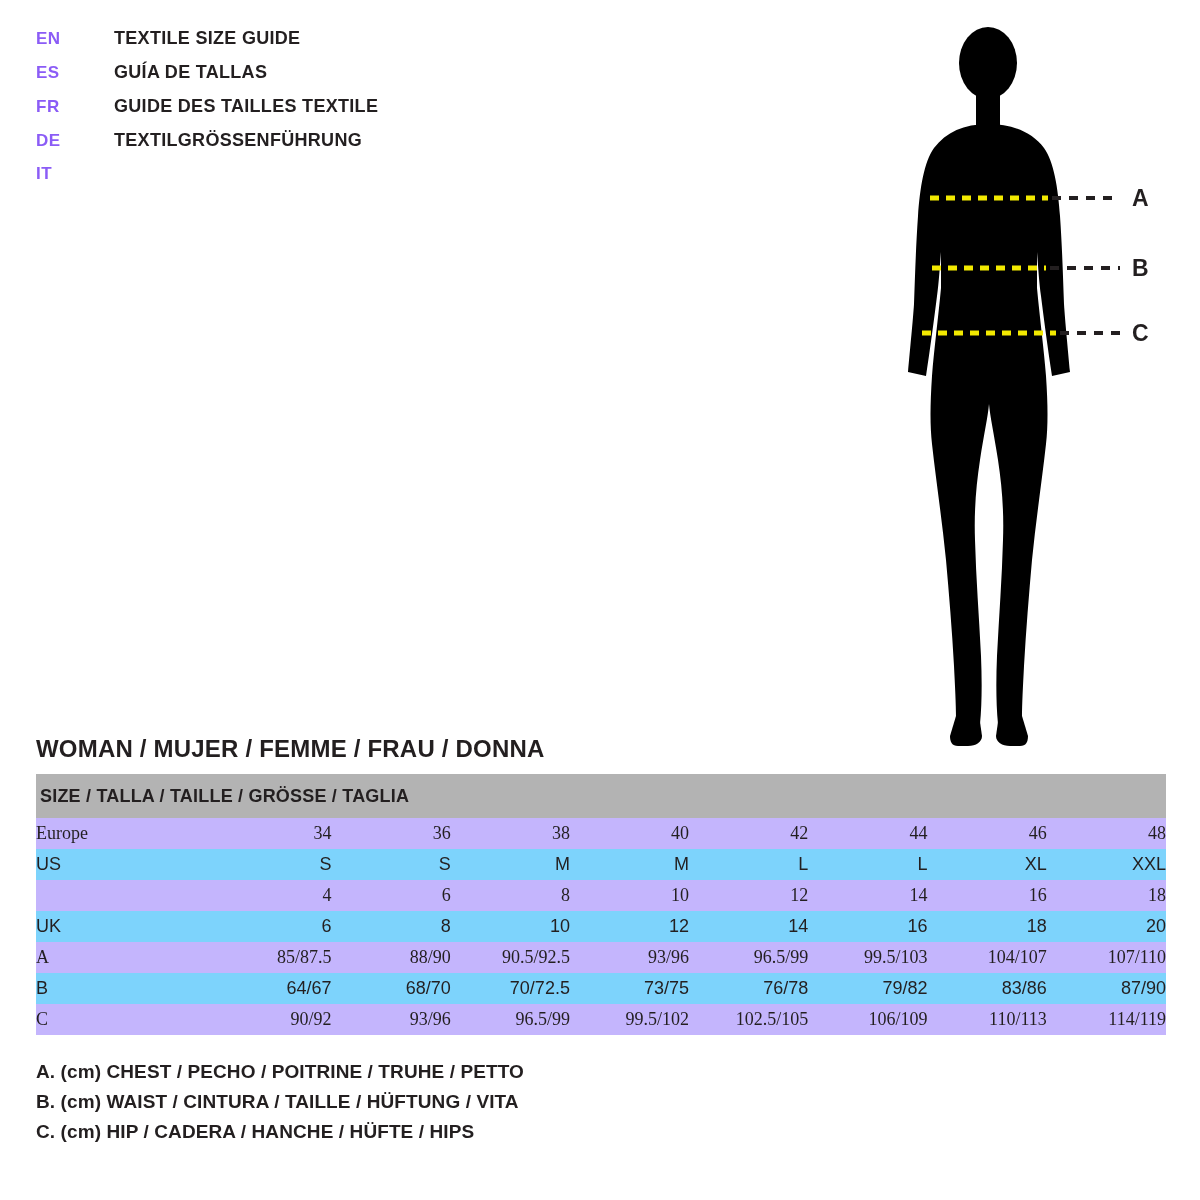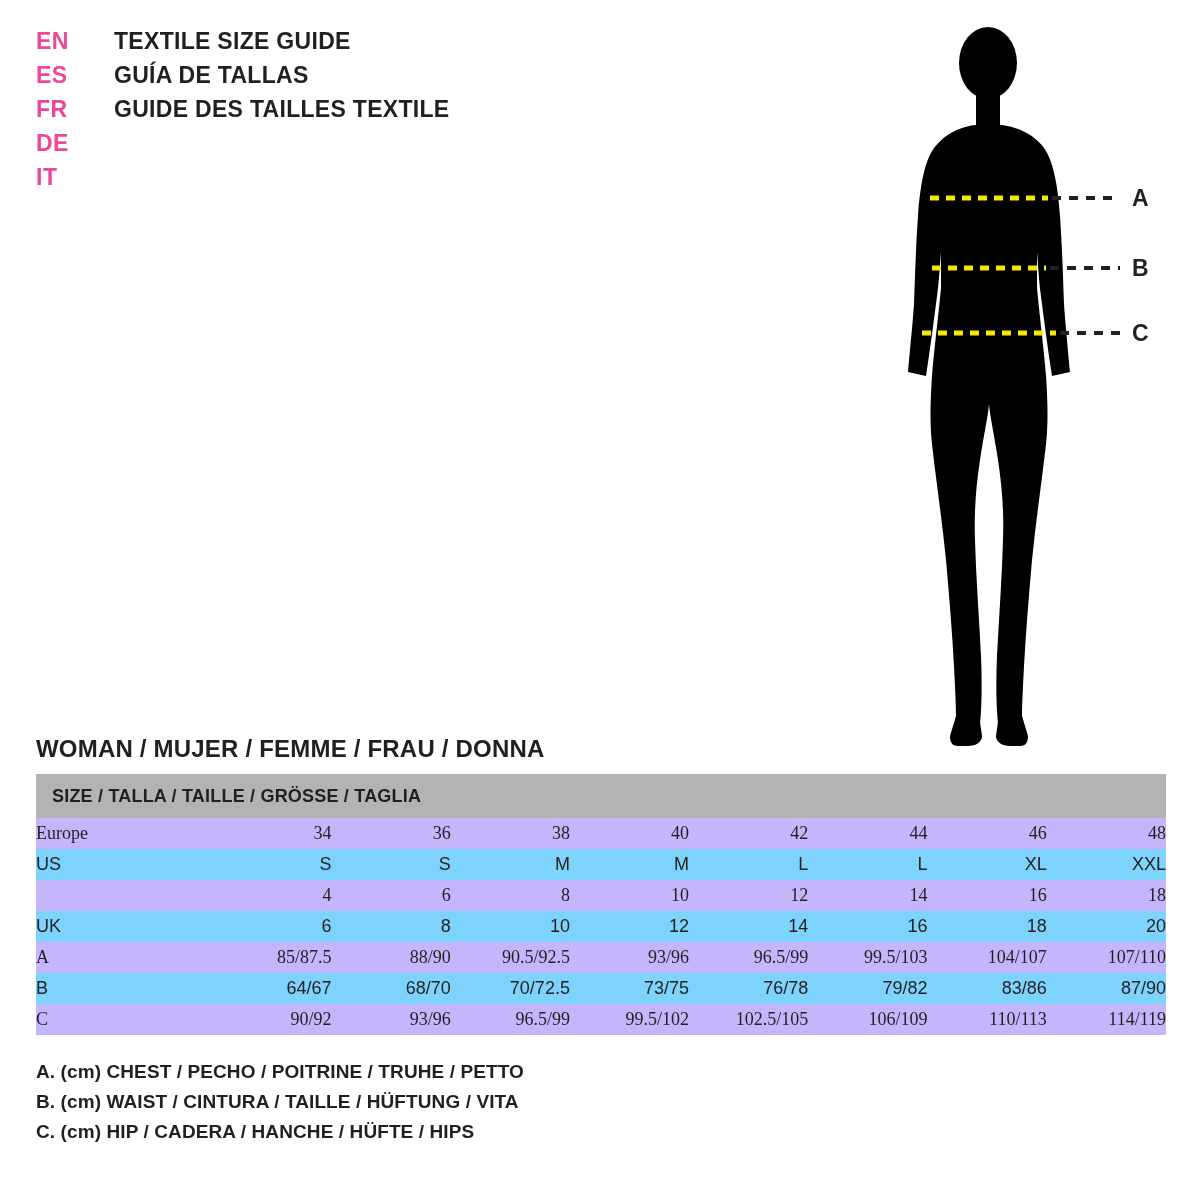--- a/index.html
+++ b/index.html
@@ -23,27 +23,27 @@
     top: 28px;
     width: 520px;
   }
   .lang-row {
     display: flex;
     align-items: baseline;
     height: 34px;
   }
   .lang-code {
     width: 78px;
-    font-size: 23px;
+    font-size: 17px;
     font-weight: bold;
     letter-spacing: 0.5px;
-    color: #ec4899;
+    color: #8b5cf6;
   }
   .lang-title {
-    font-size: 23px;
+    font-size: 18px;
     font-weight: bold;
     letter-spacing: 0.3px;
     color: #231f20;
     white-space: nowrap;
   }
 
   
   #figure-block {
     position: absolute;
     left: 860px;
@@ -87,21 +87,21 @@
   table.size-table td, table.size-table th {
     padding: 0;
     height: 31px;
     vertical-align: middle;
     font-weight: normal;
   }
   tr.head-row td {
     background: #b3b3b3;
     font-weight: bold;
     font-size: 18px;
-    padding-left: 16px;
+    padding-left: 4px;
     letter-spacing: 0.2px;
     height: 44px;
   }
   tr.row-even td { background: #c4b5fd; font-family: Liberation Serif, serif; }
   tr.row-odd  td { background: #7dd3fc; }
   td.rowlabel {
     padding-left: 8px;
     text-align: left;
     width: 176px;
   }
@@ -136,20 +136,21 @@
   <div class="lang-row">
     <div class="lang-code">ES</div>
     <div class="lang-title">GUÍA DE TALLAS</div>
   </div>
   <div class="lang-row">
     <div class="lang-code">FR</div>
     <div class="lang-title">GUIDE DES TAILLES TEXTILE</div>
   </div>
   <div class="lang-row">
     <div class="lang-code">DE</div>
+    <div class="lang-title">TEXTILGRÖSSENFÜHRUNG</div>
   </div>
   <div class="lang-row">
     <div class="lang-code">IT</div>
   </div>
 </div>
 
 <div id="figure-block">
   <svg id="figure-svg" width="320" height="730" viewBox="0 0 320 730">
 
     <g fill="#000000">

